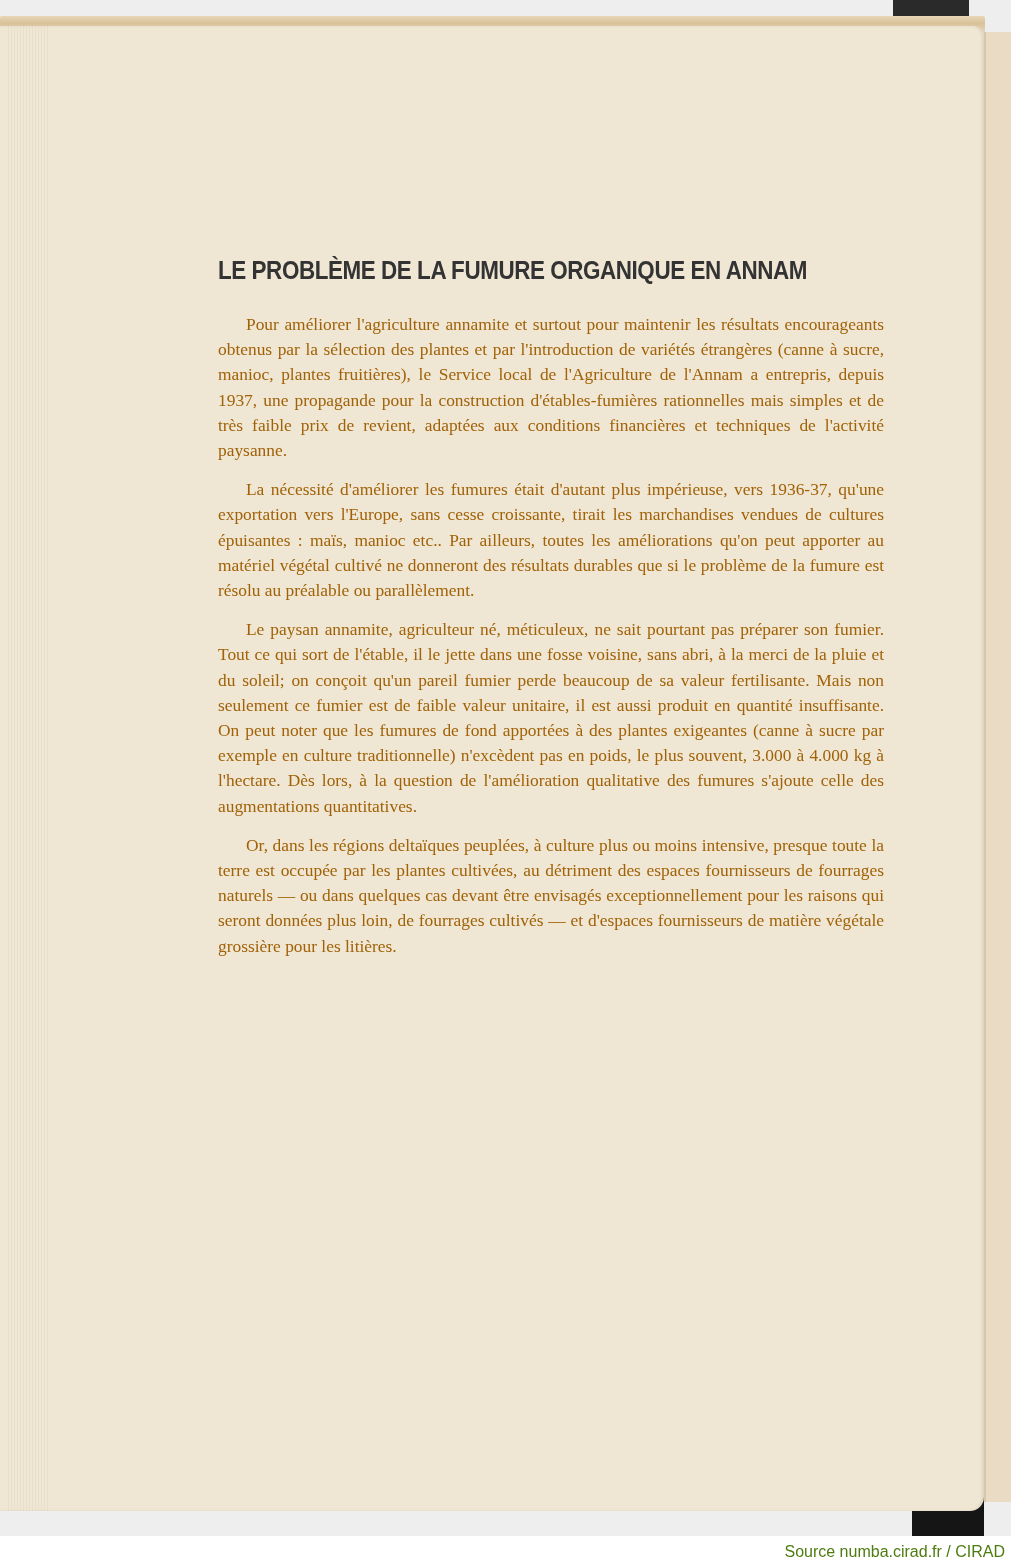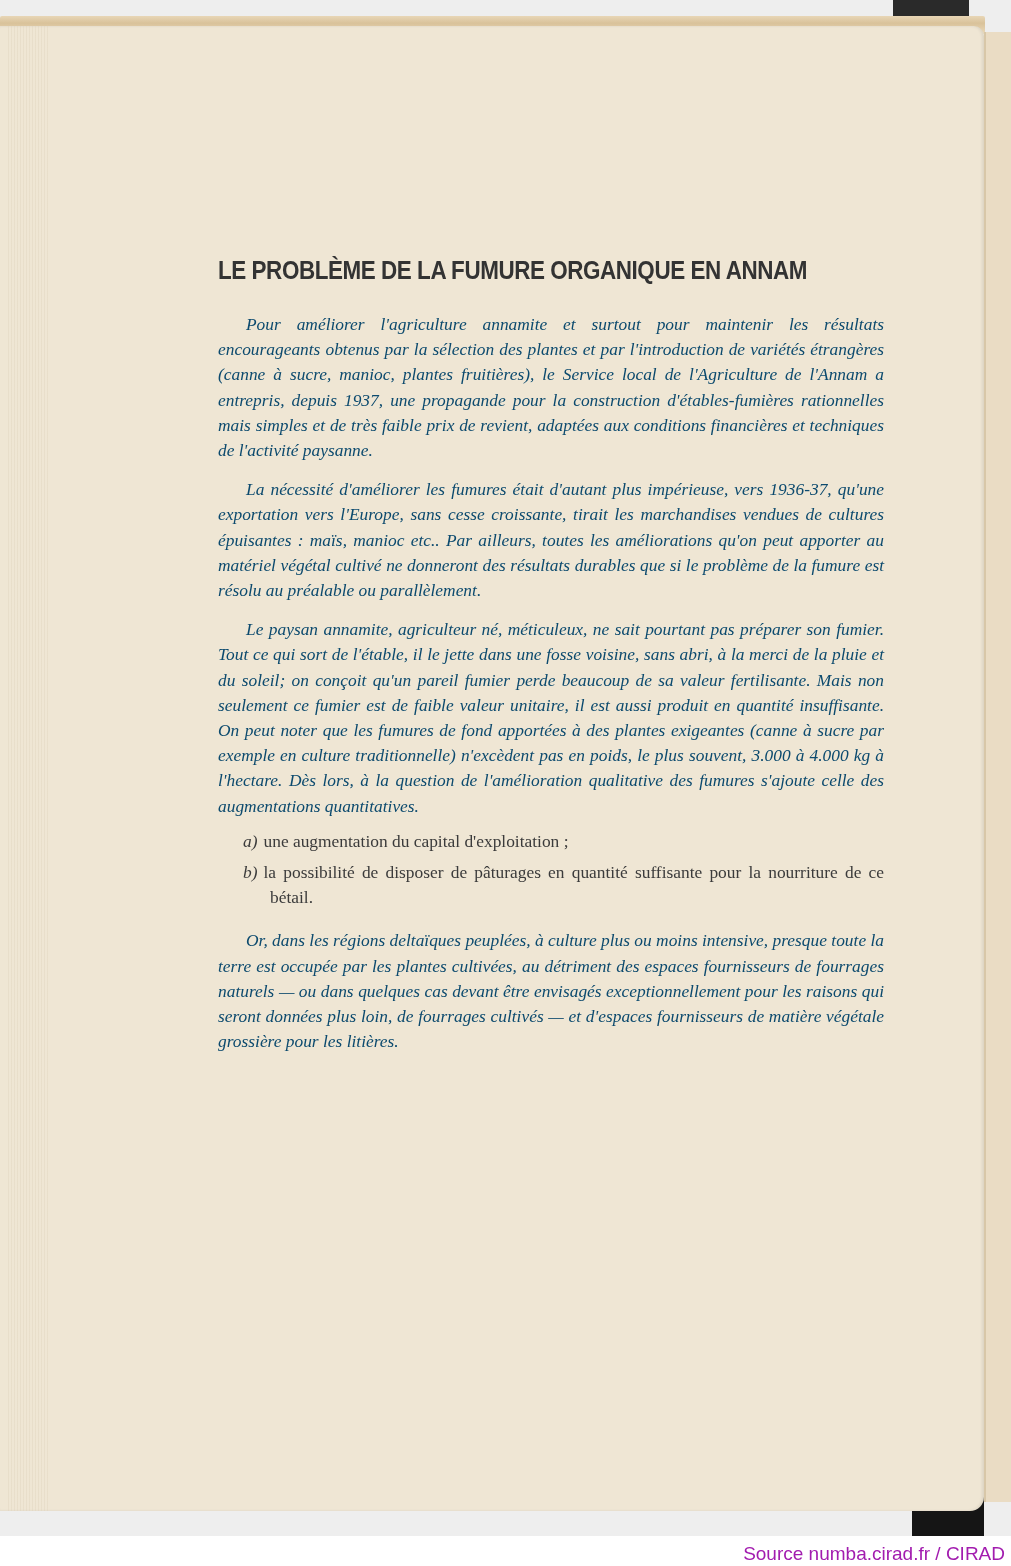--- a/index.html
+++ b/index.html
@@ -79,22 +79,21 @@
       color: #333;
       margin: 0 0 26px 0;
       line-height: 32px;
     }
     .para {
       font-size: 17.4px;
       line-height: 25.2px;
       text-align: justify;
       text-indent: 28px;
       margin: 4px 0 14px 0;
-      color: #0c4a6e;
-      font-style: italic;
+      color: #a16207;
     }
     .list {
       margin: -4px 0 18px 0;
       padding: 0;
       list-style: none;
     }
     .list-item {
       font-size: 17.4px;
       line-height: 25.2px;
       padding-left: 52px;
@@ -104,22 +103,22 @@
       color: #3b3b3b;
     }
     .list-marker {
       font-style: italic;
       margin-right: 6px;
     }
     .source-credit {
       position: absolute;
       right: 6px; top: 1543px;
       font-family: "Liberation Sans", sans-serif;
-      font-size: 19px;
-      color: #a21caf;
+      font-size: 16px;
+      color: #4d7c0f;
       white-space: nowrap;
     }
   </style>
 </head>
 <body>
 
 <div class="scan-bg"></div>
 <div class="book-clip-top"></div>
 <div class="page-stack-edge"></div>
 <div class="next-page-sliver"></div>
@@ -129,25 +128,17 @@
   <div class="page-left-edges"></div>
 </div>
 
 <div class="content">
   <h1 class="title">LE PROBLÈME DE LA FUMURE ORGANIQUE EN ANNAM</h1>
 
   <p class="para">Pour améliorer l'agriculture annamite et surtout pour maintenir les résultats encourageants obtenus par la sélection des plantes et par l'introduction de variétés étrangères (canne à sucre, manioc, plantes fruitières), le Service local de l'Agriculture de l'Annam a entrepris, depuis 1937, une propagande pour la construction d'étables-fumières rationnelles mais simples et de très faible prix de revient, adaptées aux conditions financières et techniques de l'activité paysanne.</p>
   <p class="para">La nécessité d'améliorer les fumures était d'autant plus impérieuse, vers 1936-37, qu'une exportation vers l'Europe, sans cesse croissante, tirait les marchandises vendues de cultures épuisantes : maïs, manioc etc.. Par ailleurs, toutes les améliorations qu'on peut apporter au matériel végétal cultivé ne donneront des résultats durables que si le problème de la fumure est résolu au préalable ou parallèlement.</p>
   <p class="para">Le paysan annamite, agriculteur né, méticuleux, ne sait pourtant pas préparer son fumier. Tout ce qui sort de l'étable, il le jette dans une fosse voisine, sans abri, à la merci de la pluie et du soleil; on conçoit qu'un pareil fumier perde beaucoup de sa valeur fertilisante. Mais non seulement ce fumier est de faible valeur unitaire, il est aussi produit en quantité insuffisante. On peut noter que les fumures de fond apportées à des plantes exigeantes (canne à sucre par exemple en culture traditionnelle) n'excèdent pas en poids, le plus souvent, 3.000 à 4.000 kg à l'hectare. Dès lors, à la question de l'amélioration qualitative des fumures s'ajoute celle des augmentations quantitatives.</p>
 
-  <ul class="list">
-    <li class="list-item">
-      <span class="list-marker">a)</span><span>une augmentation du capital d'exploitation ;</span>
-    </li>
-    <li class="list-item">
-      <span class="list-marker">b)</span><span>la possibilité de disposer de pâturages en quantité suffisante pour la nourriture de ce bétail.</span>
-    </li>
-  </ul>
 
   <p class="para">Or, dans les régions deltaïques peuplées, à culture plus ou moins intensive, presque toute la terre est occupée par les plantes cultivées, au détriment des espaces fournisseurs de fourrages naturels — ou dans quelques cas devant être envisagés exceptionnellement pour les raisons qui seront données plus loin, de fourrages cultivés — et d'espaces fournisseurs de matière végétale grossière pour les litières.</p>
 </div>
 
 <div class="source-credit">Source numba.cirad.fr / CIRAD</div>
 
 </body></html>

